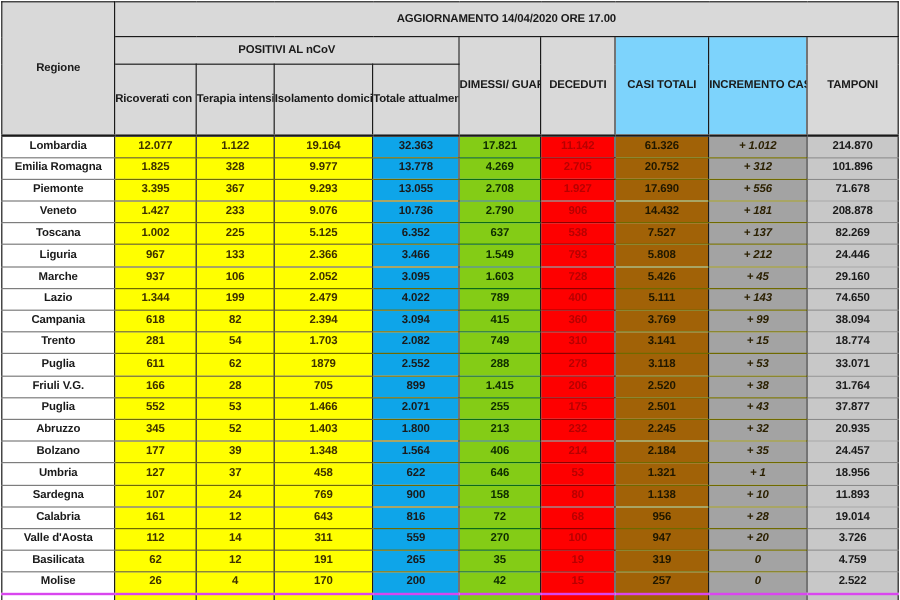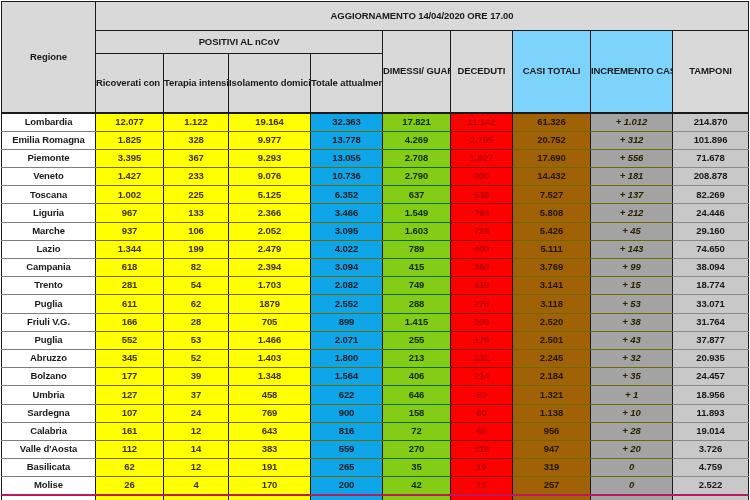--- a/index.html
+++ b/index.html
@@ -128,21 +128,21 @@
 
   
   td.sep-left, th.sep-left {
     border-left: 2px solid #1a1a1a;
   }
   tr.total-row td {
     border-top: 2px solid #1a1a1a;
     height: 19px;
   }
   tr.last-data-row td {
-    border-bottom: 2px solid #be185d;
+    border-bottom: 2px solid #d946ef;
   }
   tr.first-data-row td {
     border-top: 2px solid #1a1a1a;
   }
   tr.total-row td.c-yellow,
   tr.total-row td.c-yellow-bold { color: #1a1a1a; }
 </style>
 </head>
 <body>
 
@@ -397,24 +397,24 @@
           <td class="c-green sep-left">72</td>
           <td class="c-red sep-left">68</td>
           <td class="c-orange sep-left">956</td>
           <td class="c-orange-inc sep-left">+ 28</td>
           <td class="c-grey sep-left">19.014</td>
         </tr>
         <tr>
           <td class="c-region">Valle d'Aosta</td>
           <td class="c-yellow sep-left">112</td>
           <td class="c-yellow">14</td>
-          <td class="c-yellow">383</td>
+          <td class="c-yellow">311</td>
           <td class="c-yellow-bold">559</td>
           <td class="c-green sep-left">270</td>
-          <td class="c-red sep-left">118</td>
+          <td class="c-red sep-left">100</td>
           <td class="c-orange sep-left">947</td>
           <td class="c-orange-inc sep-left">+ 20</td>
           <td class="c-grey sep-left">3.726</td>
         </tr>
         <tr>
           <td class="c-region">Basilicata</td>
           <td class="c-yellow sep-left">62</td>
           <td class="c-yellow">12</td>
           <td class="c-yellow">191</td>
           <td class="c-yellow-bold">265</td>

